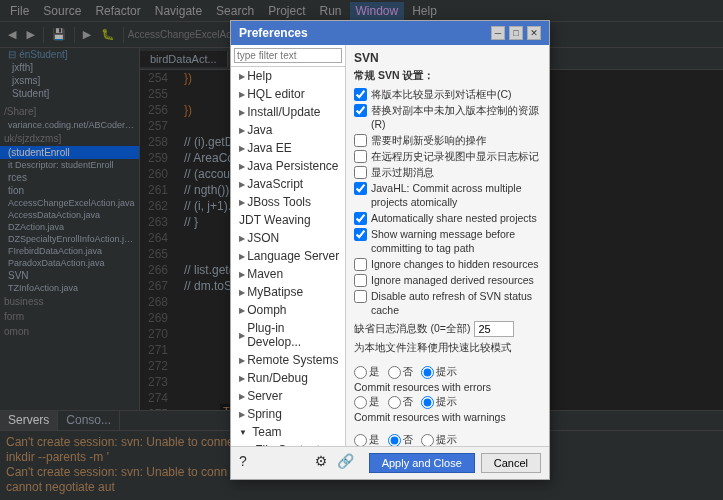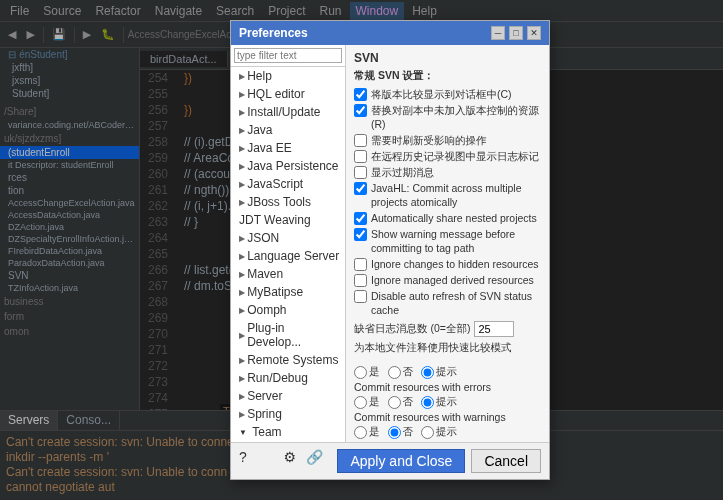--- a/index.html
+++ b/index.html
@@ -90,21 +90,21 @@
     .checkbox-label { font-size: 10.5px; color: #333; line-height: 14px; }
     .field-row { display: flex; align-items: center; gap: 4px; margin-bottom: 4px; font-size: 11px; color: #333; }
     .field-label { font-size: 10.5px; color: #333; }
     .small-input { border: 1px solid #aaa; padding: 1px 3px; font-size: 11px; width: 40px; }
 
     .radio-group { display: flex; gap: 8px; align-items: center; margin-bottom: 2px; }
     .radio-group label { font-size: 10.5px; color: #333; display: flex; align-items: center; gap: 2px; }
 
     
     .dialog-bottom { display: flex; justify-content: center; gap: 6px; padding: 6px 8px; background: #f0f0f0; border-top: 1px solid #ccc; flex-shrink: 0; }
-    .dialog-btn { border: 1px solid #aaa; background: #e8e8e8; padding: 3px 12px; font-size: 14px; cursor: pointer; text-align: center; }
+    .dialog-btn { border: 1px solid #aaa; background: #e8e8e8; padding: 3px 12px; font-size: 11px; cursor: pointer; text-align: center; }
     .dialog-btn.primary { background: #3d72d7; color: white; border-color: #2a5ab0; }
 
     
     ::-webkit-scrollbar { width: 8px; height: 8px; }
     ::-webkit-scrollbar-track { background: #3c3f41; }
     ::-webkit-scrollbar-thumb { background: #555; }
   </style>
 </head>
 <body>
 
@@ -385,21 +385,21 @@
           <label><input type="radio" name="compare" checked="" style=""> 提示</label>
         </div>
 
         <div style="font-size:10.5px;color:#333;margin-bottom:2px">Commit resources with errors</div>
         <div class="radio-group">
           <label><input type="radio" name="errors" style=""> 是</label>
           <label><input type="radio" name="errors" style=""> 否</label>
           <label><input type="radio" name="errors" checked="" style=""> 提示</label>
         </div>
 
-        <div style="font-size:10.5px;color:#333;margin-bottom:2px">Commit resources with warnings</div>
+        <div style="font-size:10.5px;color:#333;margin-bottom:10px">Commit resources with warnings</div>
         <div class="radio-group">
           <label><input type="radio" name="warnings" style=""> 是</label>
           <label><input type="radio" name="warnings" checked="" style=""> 否</label>
           <label><input type="radio" name="warnings" style=""> 提示</label>
         </div>
 
         <div style="border:2px solid red;padding:4px;margin-top:6px;background:white">
           <div style="font-size:10.5px;color:#555;margin-bottom:3px;font-weight:bold">SVN 接口：</div>
 
         </div>

